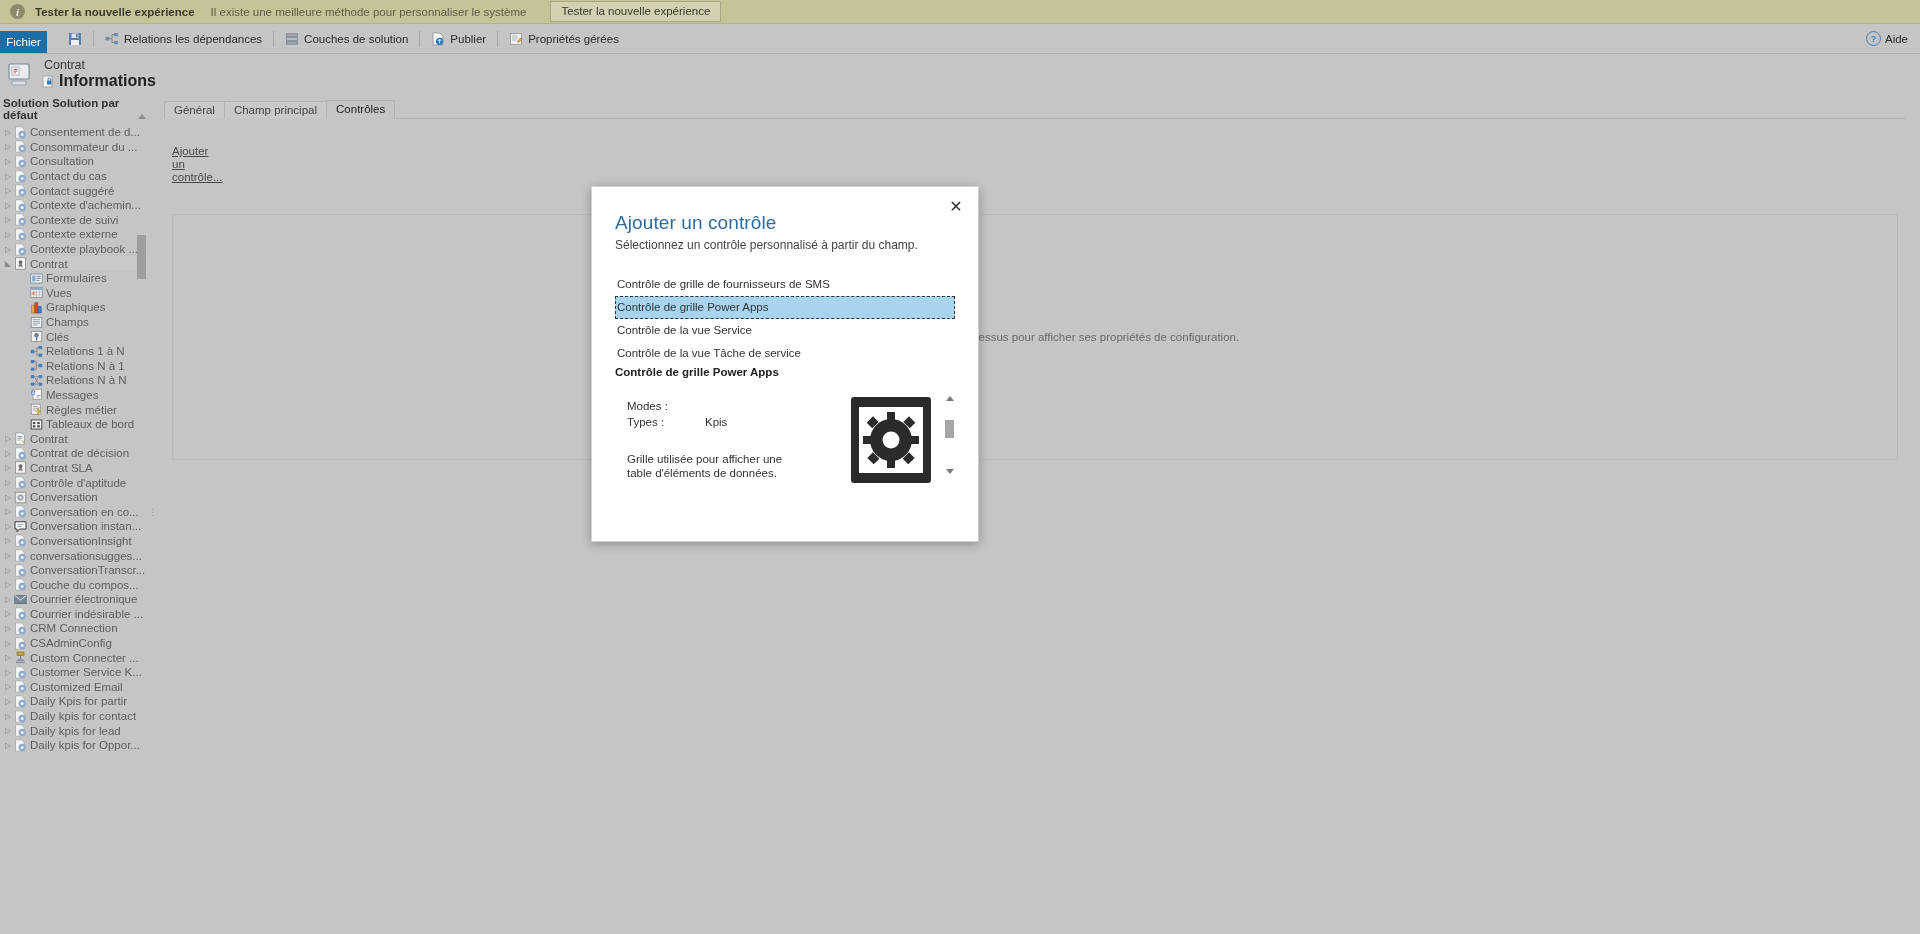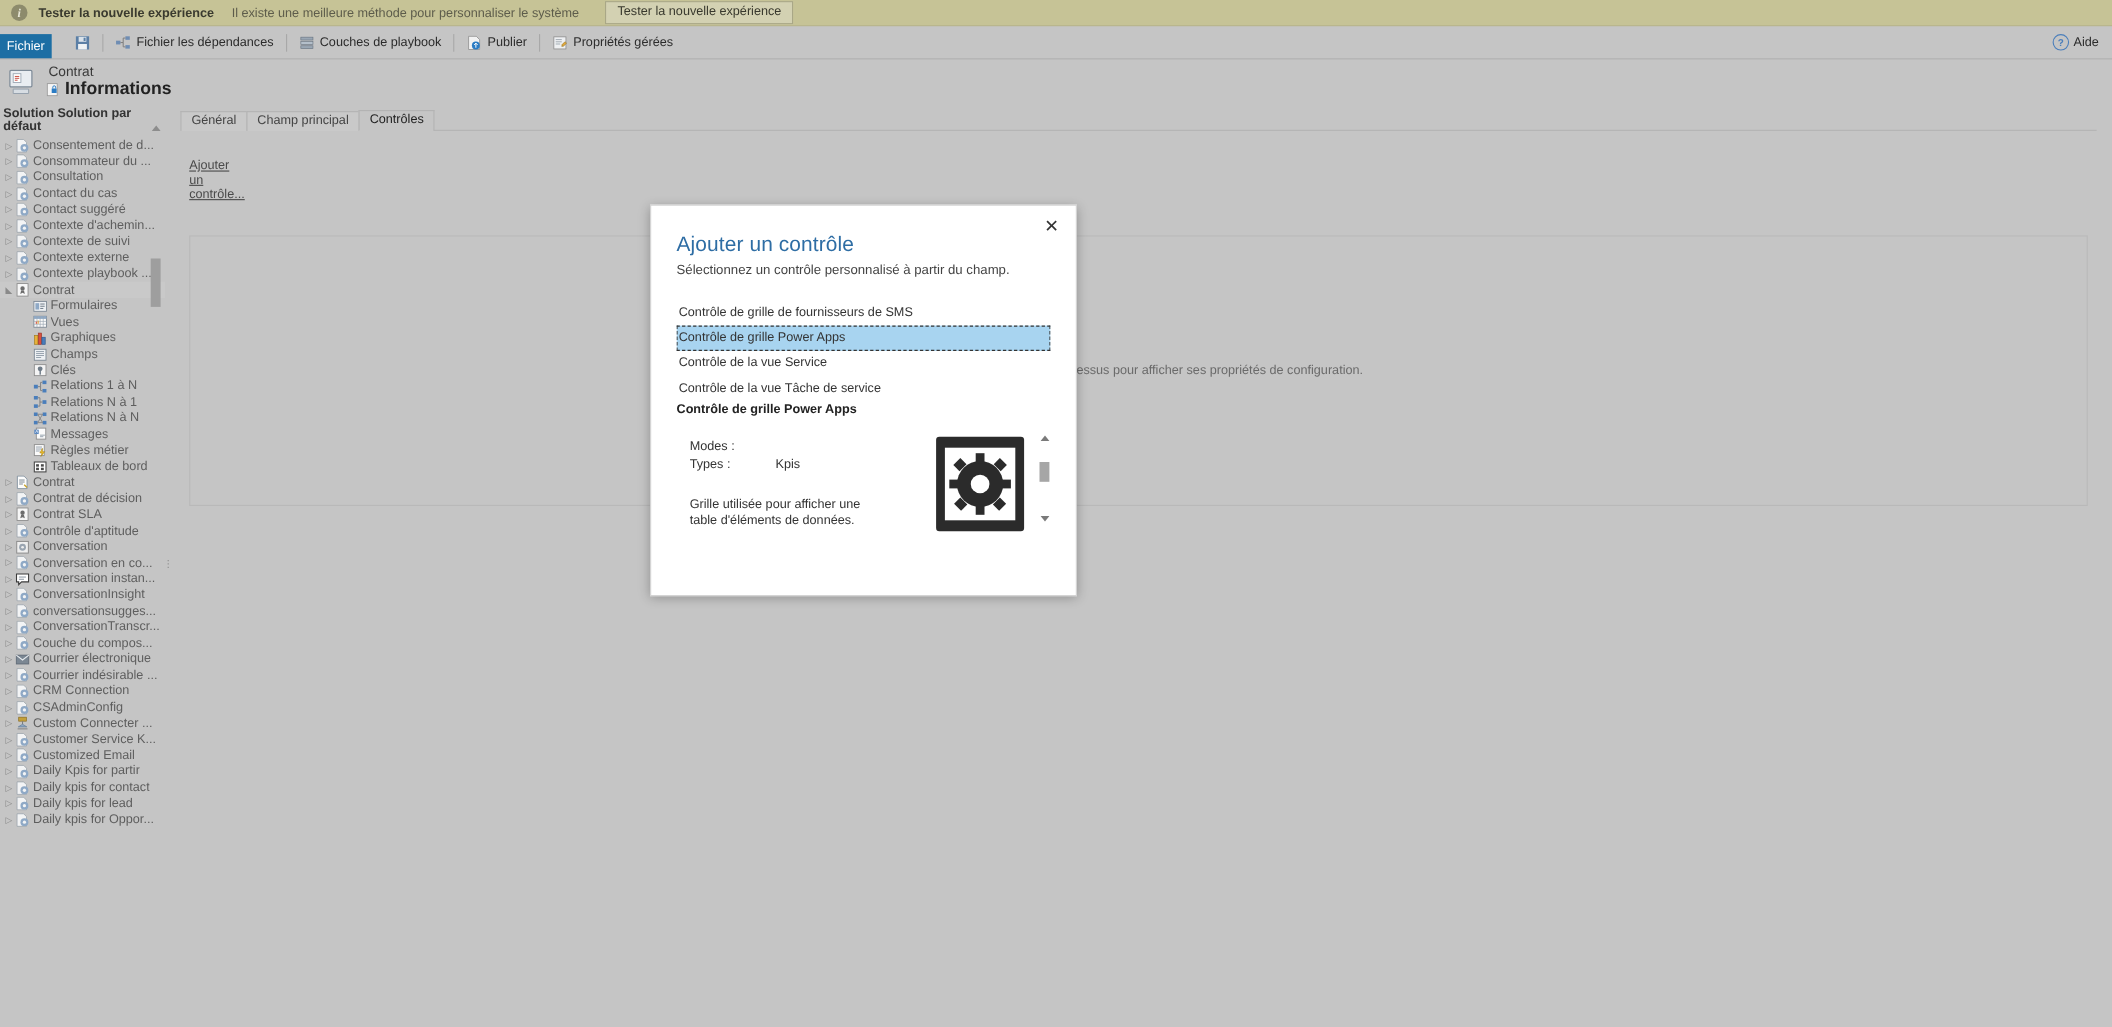--- a/index.html
+++ b/index.html
@@ -213,32 +213,32 @@
     <div class="cmd-item">
       <span class="ic">
         <svg width="14" height="14" viewBox="0 0 14 14">
             <rect x="0.5" y="5" width="4" height="3.4" fill="#6f8db3"></rect>
             <rect x="9" y="1" width="4" height="3.2" fill="#6f8db3"></rect>
             <rect x="9" y="9" width="4" height="3.2" fill="#6f8db3"></rect>
             <path d="M4.5 6.7 H7 V2.6 H9" stroke="#7d7d7d" fill="none" stroke-width="0.9"></path>
             <path d="M7 6.7 V10.6 H9" stroke="#7d7d7d" fill="none" stroke-width="0.9"></path>
           </svg>
       </span>
-      <span>Fichier les dépendances</span>
+      <span>Relations les dépendances</span>
     </div>
     <div class="cmd-sep"></div>
     <div class="cmd-item">
       <span class="ic">
         <svg width="14" height="14" viewBox="0 0 14 14">
             <rect x="1.5" y="1.8" width="11" height="2.6" fill="#9aa7b4" stroke="#6b7683" stroke-width="0.6"></rect>
             <rect x="1.5" y="5.7" width="11" height="2.6" fill="#b4bfca" stroke="#6b7683" stroke-width="0.6"></rect>
             <rect x="1.5" y="9.6" width="11" height="2.6" fill="#9aa7b4" stroke="#6b7683" stroke-width="0.6"></rect>
           </svg>
       </span>
-      <span>Couches de playbook</span>
+      <span>Couches de solution</span>
     </div>
     <div class="cmd-sep"></div>
     <div class="cmd-item">
       <span class="ic">
         <svg width="14" height="14" viewBox="0 0 14 14">
             <path d="M2 1h7l3 3v9H2z" fill="#f2f2f2" stroke="#8a8a8a" stroke-width="0.7"></path>
             <circle cx="8.6" cy="9.4" r="3.6" fill="#2b7cc4"></circle>
             <path d="M8.6 7.2 v4.2 M7 8.8 l1.6-1.6 1.6 1.6" stroke="#fff" stroke-width="0.9" fill="none"></path>
           </svg>
       </span>

